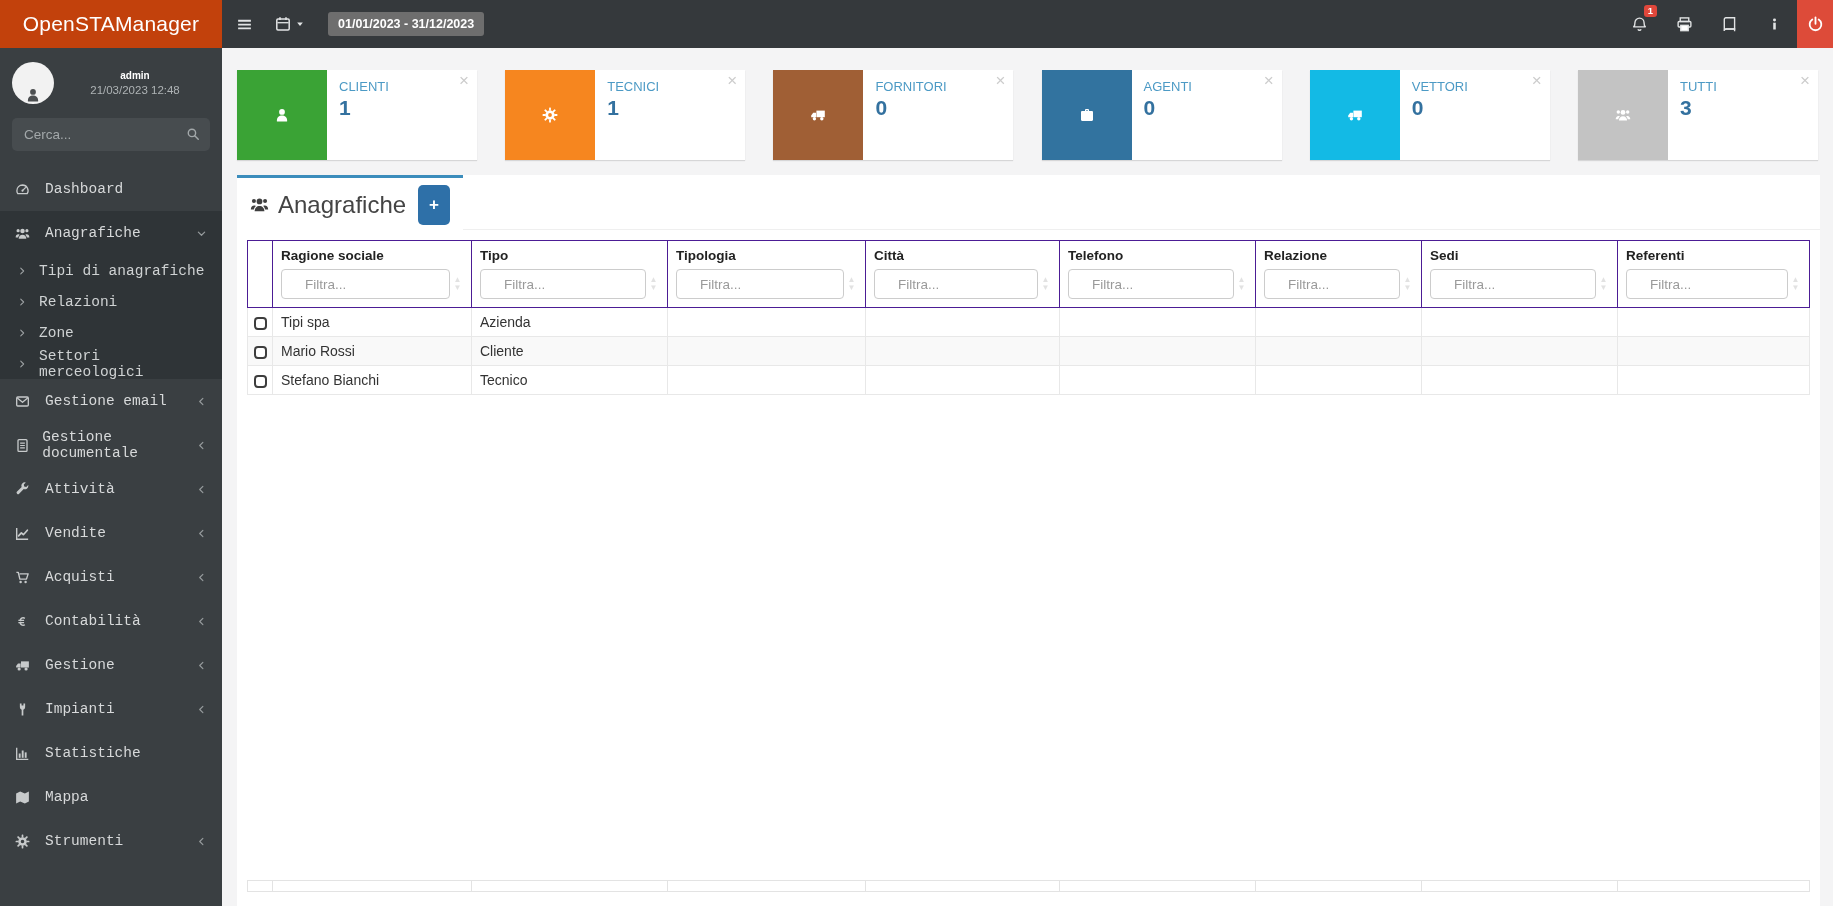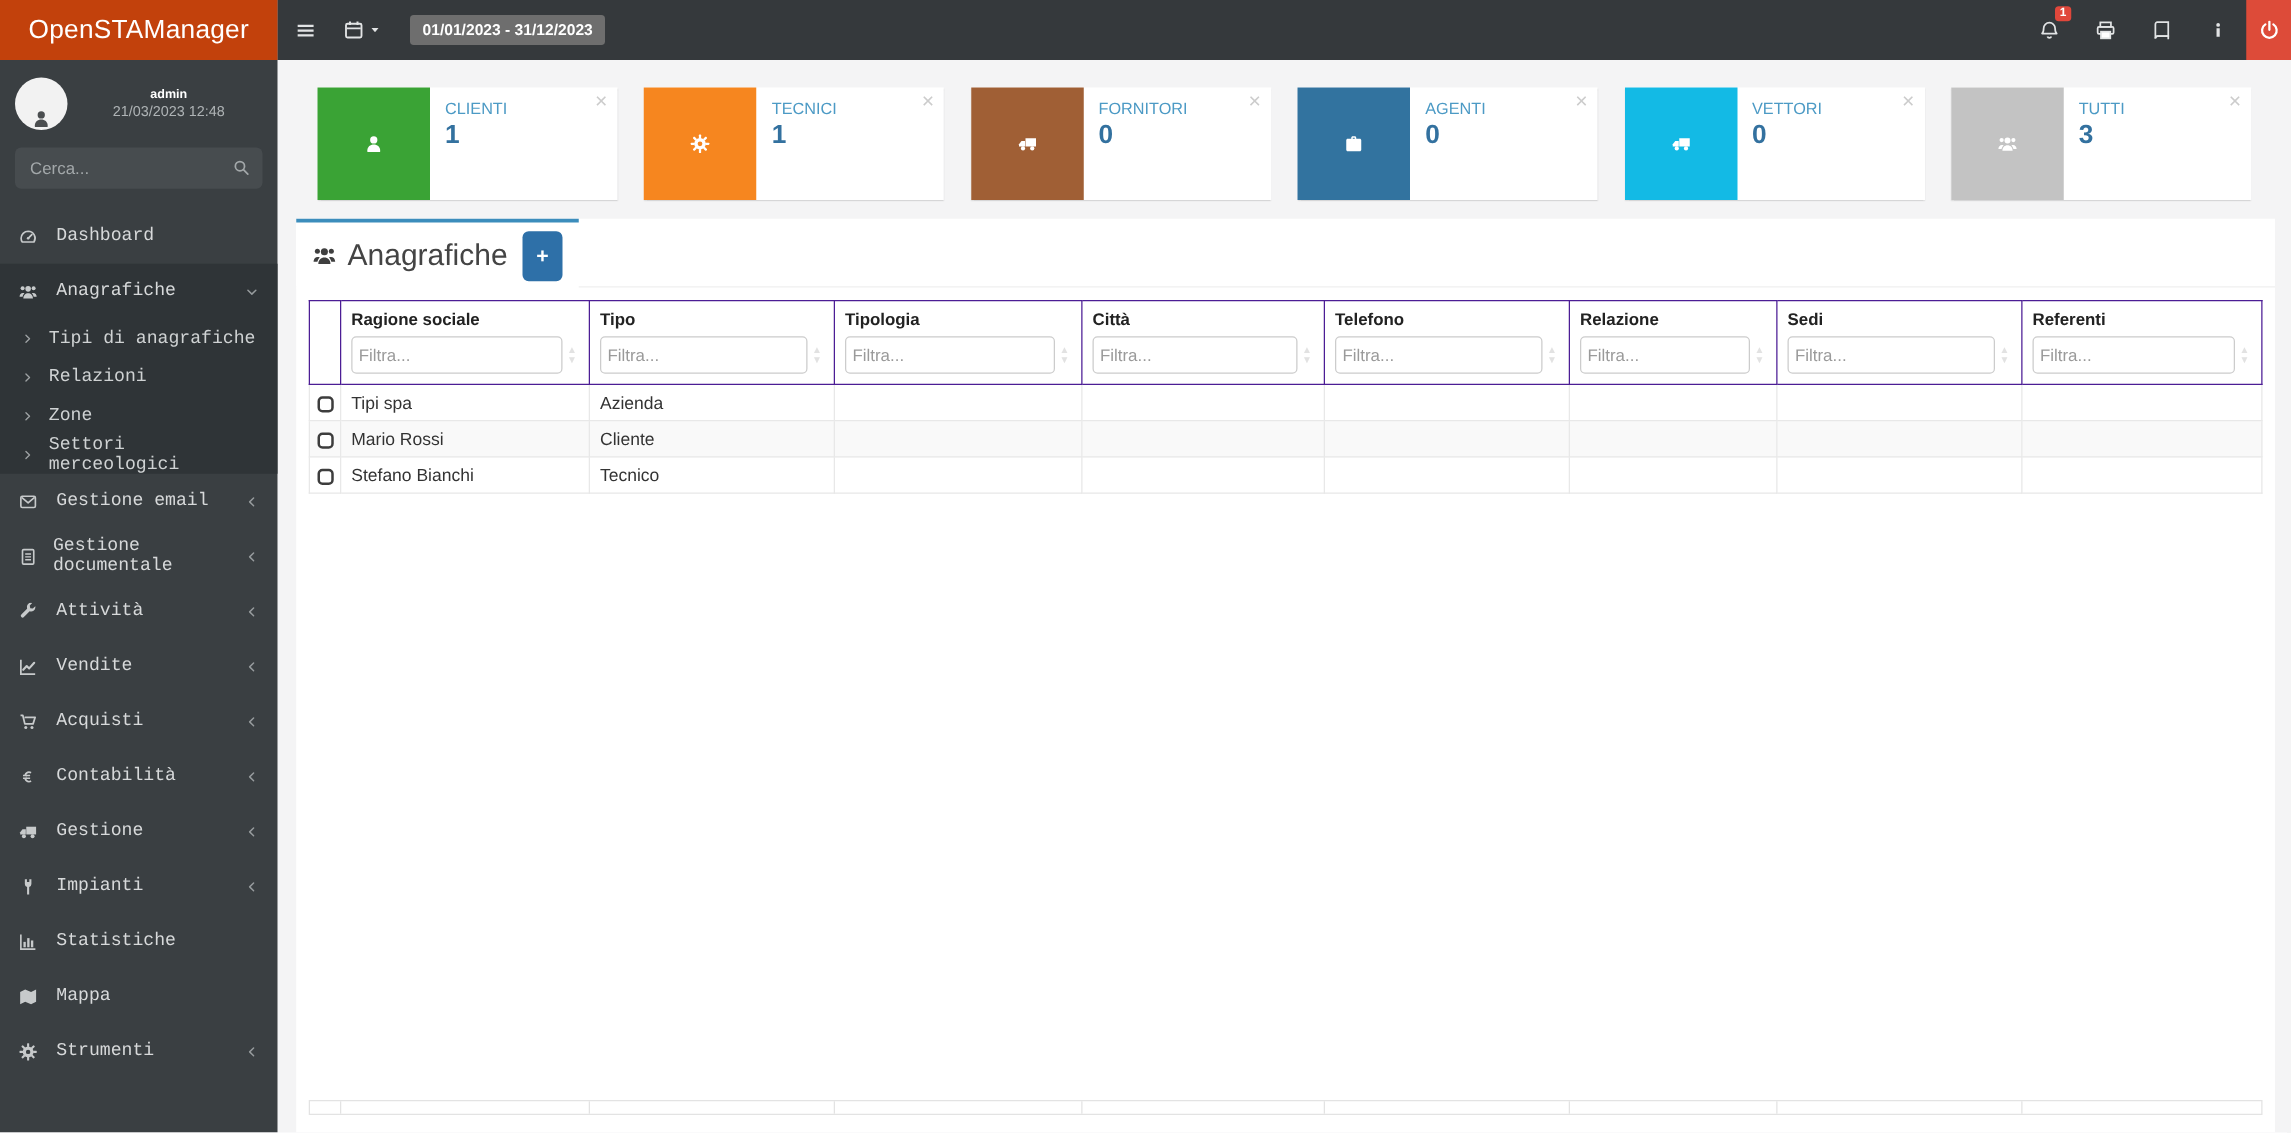--- a/index.html
+++ b/index.html
@@ -44,21 +44,21 @@
   .date-badge { background:#6e6e6e; color:#fff; font-weight:bold; font-size:12.5px;
                 padding:5px 10px; border-radius:3px; margin-left:14px; cursor:pointer; }
   .tb-right { margin-left:auto; display:flex; align-items:center; height:100%; }
   .tb-ic { width:45px; font-size:17px; color:#e2e4e5; position:relative; }
   .notif-badge { position:absolute; top:5px; right:5px; background:#e0473b; color:#fff;
                  font-size:9.5px; font-weight:bold; padding:1px 4px; border-radius:3px; line-height:1.1; }
   .tb-power { width:36px; background:#dd4b39; color:#fff; font-size:17px; }
 
   
   .main { position:absolute; left:222px; top:48px; right:0; bottom:0; overflow:hidden; }
-  .cards { display:flex; justify-content:space-between; margin:22px 32px 0; }
+  .cards { display:flex; justify-content:space-between; margin:22px 15px 0; }
   .card { width:240px; height:90px; background:#fff; display:flex;
           box-shadow:0 1px 1px rgba(0,0,0,.12); cursor:pointer; }
   .card-icon { width:90px; color:#fff; display:flex; align-items:center; justify-content:center; }
   .card-icon svg { width:48px; height:48px; }
   .card-body { flex:1; padding:9px 8px 0 12px; position:relative; }
   .card-label { font-size:13px; color:#4c9ac5; }
   .card-value { font-size:21px; font-weight:bold; color:#33719f; margin-top:2px; }
   .card-close { position:absolute; top:1px; right:8px; color:#ccc; font-size:17px; cursor:pointer; }
 
   
@@ -72,21 +72,21 @@
   .add-btn { width:37px; height:40px; background:#2e70a8; border:none; border-radius:5px;
              color:#fff; font-size:17px; font-weight:bold; margin-left:12px; cursor:pointer;
              display:flex; align-items:center; justify-content:center; }
   .panel-body { padding:10px; }
 
   table.grid { width:100%; border-collapse:collapse; table-layout:fixed; background:#fff; }
   .grid th { border:1px solid #4c1d95; vertical-align:top; text-align:left; padding:7px 6px 8px 8px; }
   .th-label { font-size:13.5px; font-weight:bold; color:#222; margin-bottom:6px; }
   .th-filter { display:flex; align-items:flex-start; }
   .th-filter input { flex:1; min-width:0; height:30px; border:1px solid #ccc; border-radius:4px;
-                     padding:0 5px; font-size:13.5px; color:#555; outline:none; }
+                     padding:0 23px; font-size:13.5px; color:#555; outline:none; }
   .th-filter input::placeholder { color:#9a9a9a; }
   .sorts { width:15px; display:flex; flex-direction:column; align-items:center; color:#e2e2e2;
            font-size:8px; line-height:1; padding-top:7px; cursor:pointer; }
   .grid td { border:1px solid #e8e8e8; height:29px; padding:0 8px; font-size:14px; color:#333; }
   .grid tbody tr:nth-child(even) td { background:#f9f9f9; }
   .grid td.cb-cell { text-align:center; padding:0; }
   .cb { width:13px; height:13px; border:2px solid #3d3d3d; border-radius:4px;
         display:inline-block; vertical-align:middle; background:#fff; cursor:pointer; }
 
   .foot-sliver { position:absolute; left:10px; right:10px; top:705px; height:12px;

